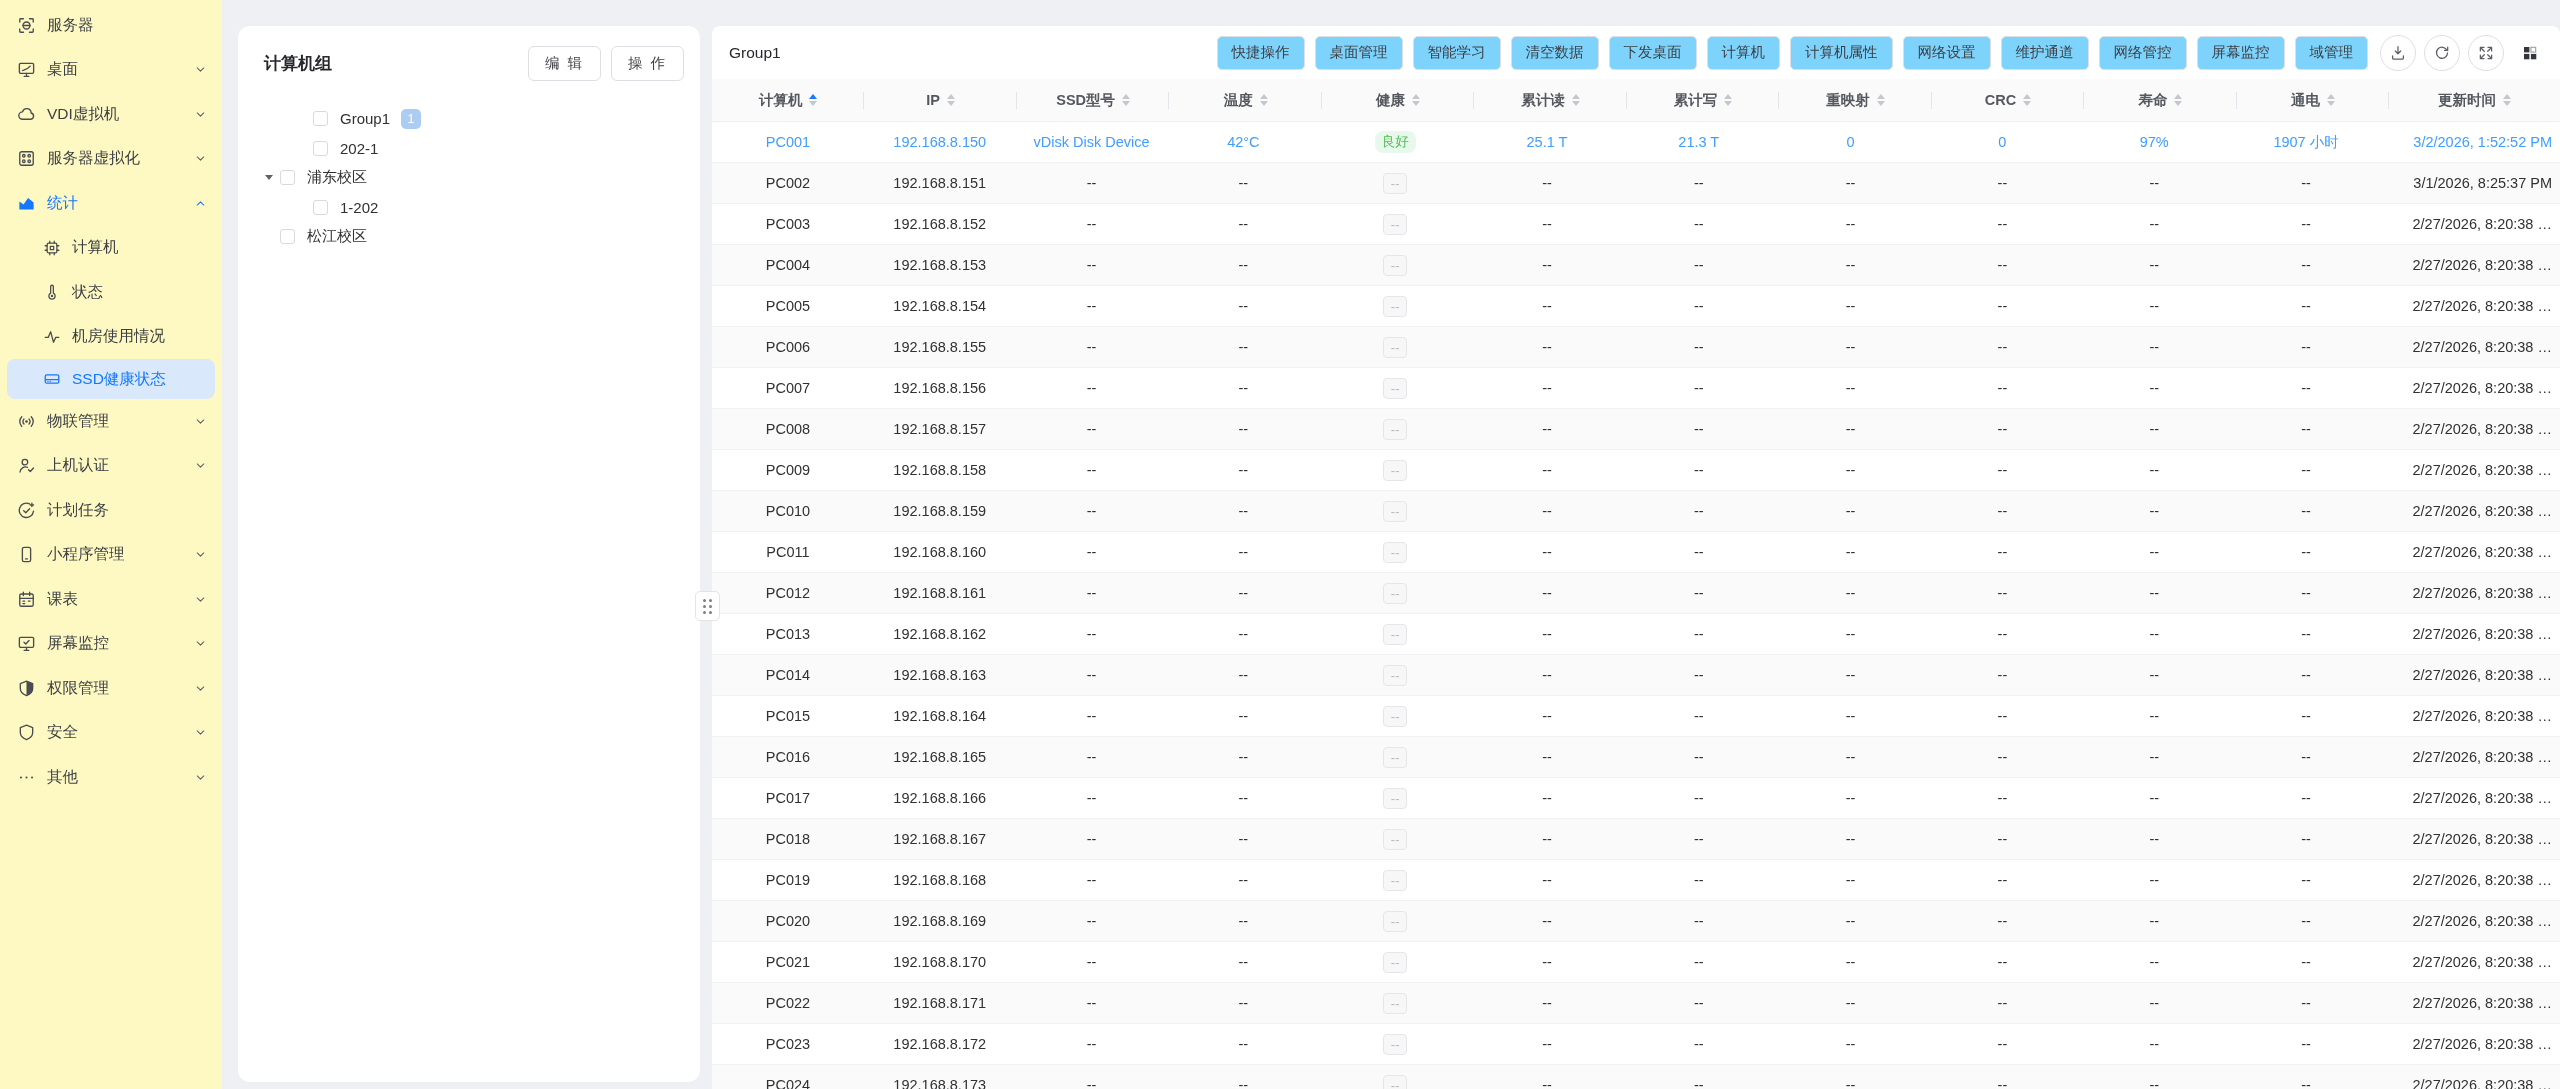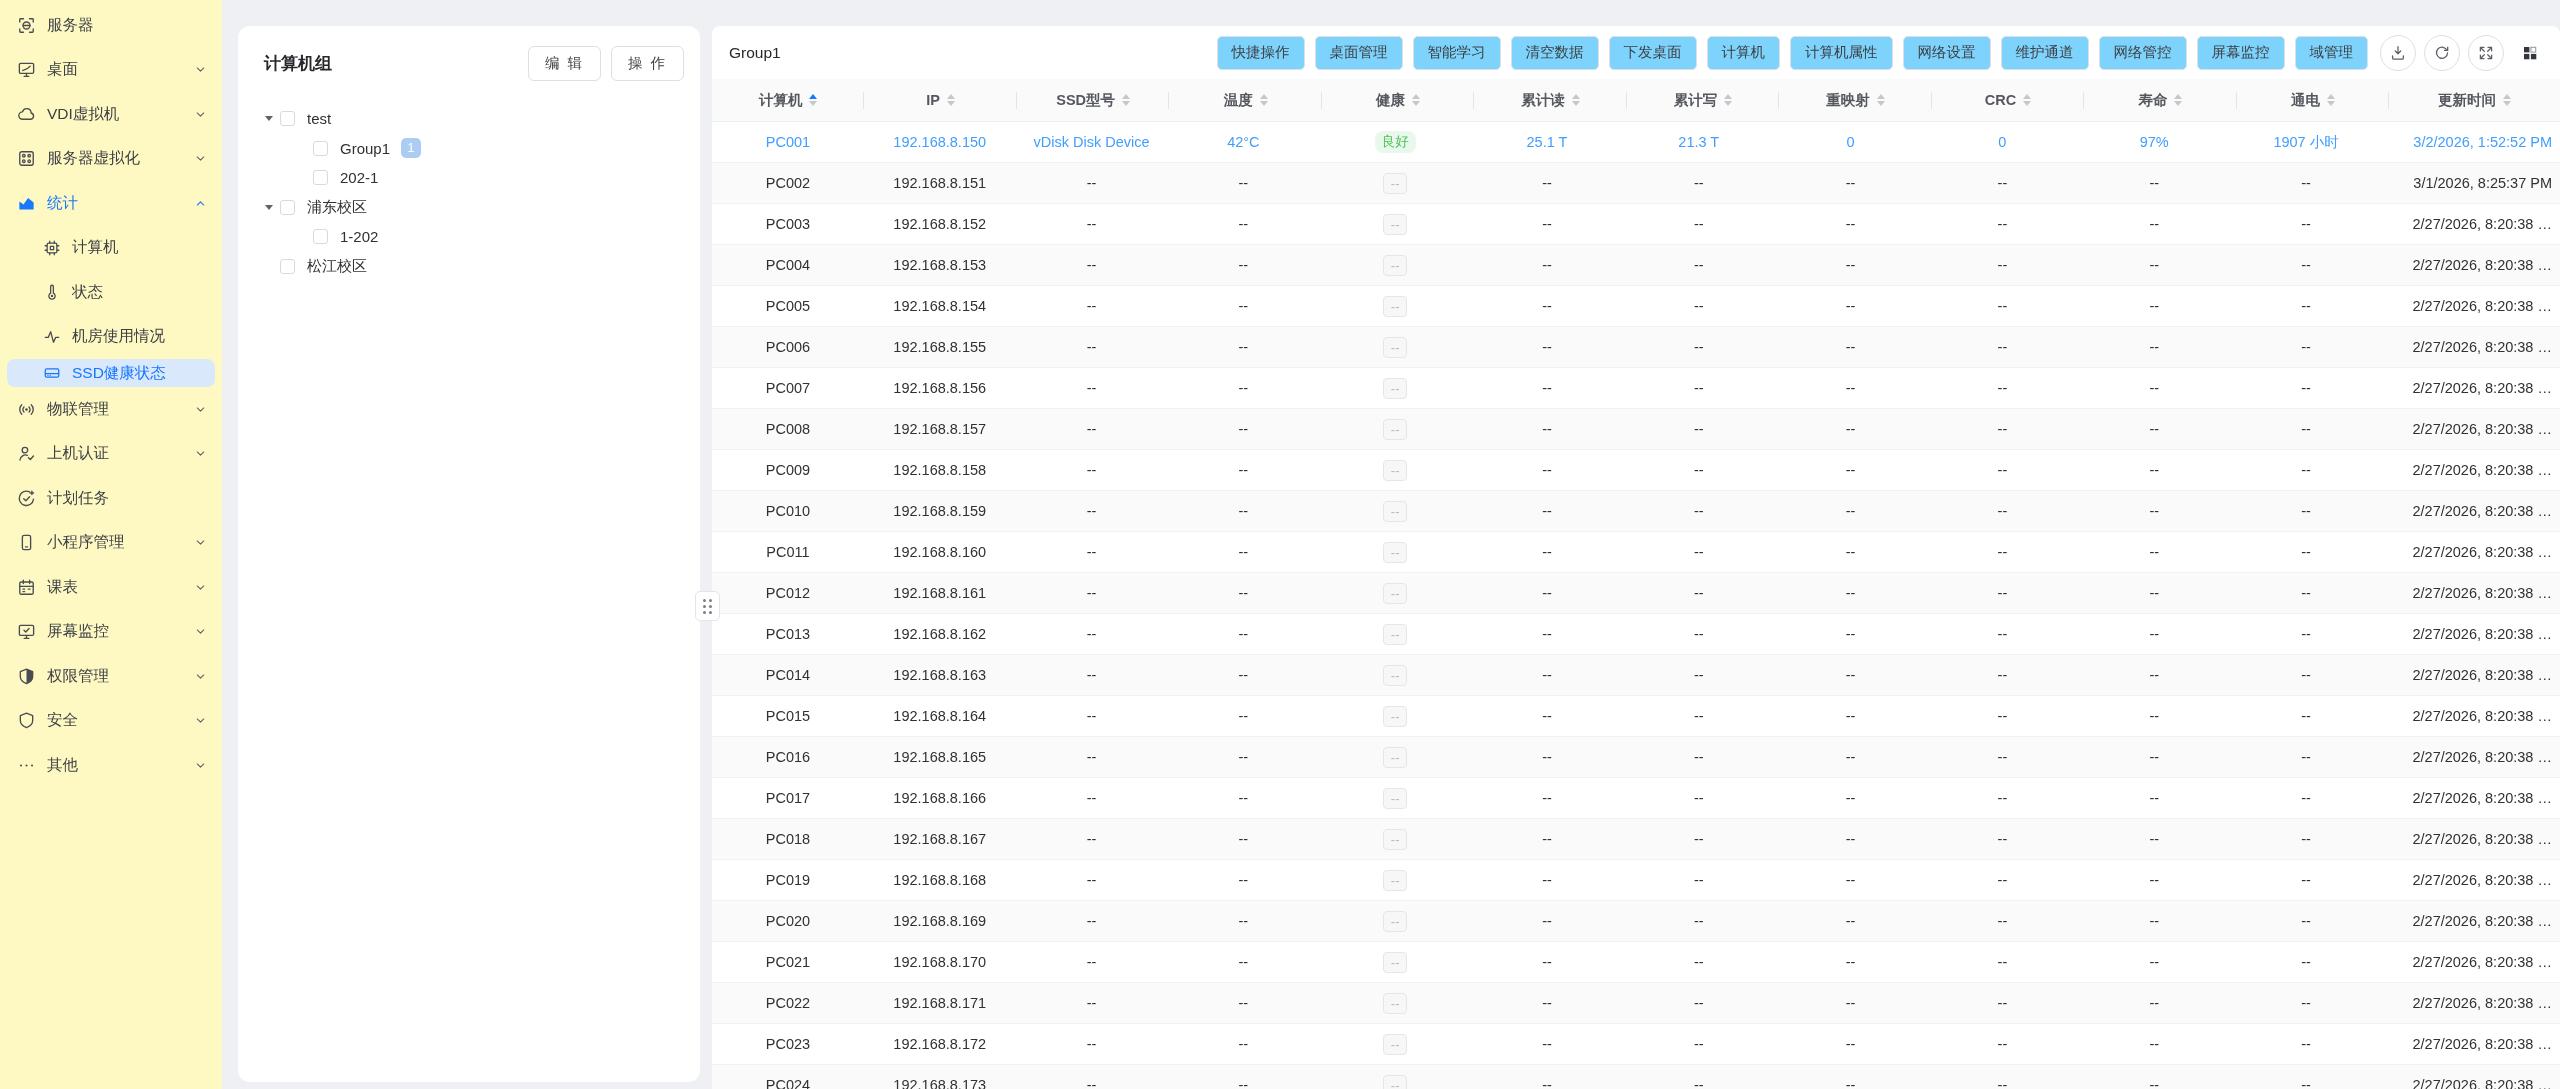--- a/index.html
+++ b/index.html
@@ -20,21 +20,21 @@
     font-size:15.5px; color:#3c3f44; cursor:pointer; gap:11px; white-space:nowrap;
   }
   .side-item .s-icon { width:19px; height:19px; color:#494c51; flex:none; }
   .side-item .chev { margin-left:auto; color:#5c6066; width:13px; height:13px; flex:none; }
   .side-item.active { color:#1677ff; }
   .side-item.active .s-icon, .side-item.active .chev { color:#1677ff; }
   .side-item.sub { padding-left:43px; height:44.5px; }
   .side-item.sub .s-icon { width:18px; height:18px; }
   .side-item.selected {
     background:#d9e8fb; border-radius:8px; margin:0 7px; padding-left:36px;
-    height:28px; color:#1677ff;
+    height:40px; color:#1677ff;
   }
   .side-item.selected .s-icon { color:#1677ff; }
 
   
   .tree-panel {
     position:absolute; left:238px; top:26px; width:462px; bottom:7px;
     background:#fff; border-radius:12px; z-index:1;
   }
   .tree-head {
     display:flex; align-items:center; padding:20px 16px 0 26px;
@@ -353,25 +353,20 @@
 
   <section class="tree-panel">
     <div class="tree-head">
       <h2>计算机组</h2>
       <div class="tree-actions">
         <button class="ghost-btn">编 辑</button>
         <button class="ghost-btn">操 作</button>
       </div>
     </div>
     <div class="tree-body" id="tree-body">
-        <div class="tree-row lv0">
-          <span class="node-caret"></span>
-          <span class="checkbox"></span>
-          <span>test</span>
-        </div>
         <div class="tree-row lv1">
           <span class="node-caret empty"></span>
           <span class="checkbox"></span>
           <span>Group1</span>
           <span class="tree-badge">1</span>
         </div>
         <div class="tree-row lv1">
           <span class="node-caret empty"></span>
           <span class="checkbox"></span>
           <span>202-1</span>

